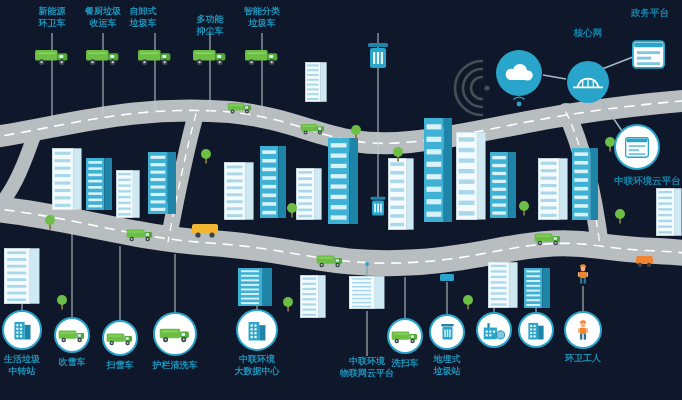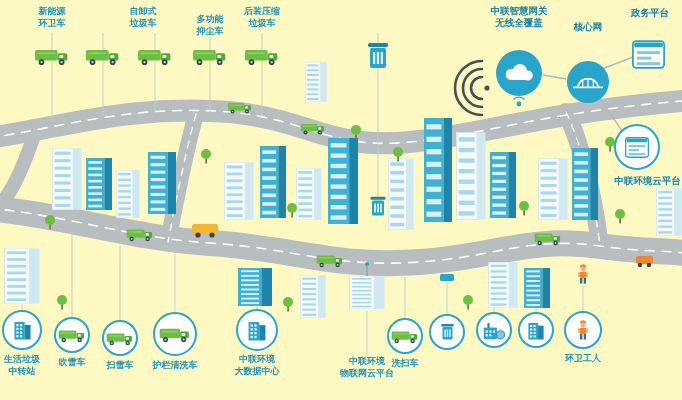--- a/index.html
+++ b/index.html
@@ -1,16 +1,16 @@
 <!DOCTYPE html>
 <html><head>
 <meta charset="utf-8">
 <style>
   html,body{margin:0;padding:0;background:#fff;}
-  .stage{position:relative;width:682px;height:400px;background:#fef9c3;overflow:hidden;
+  .stage{position:relative;width:682px;height:400px;background:#0f172a;overflow:hidden;
          font-family:"DejaVu Sans","Liberation Sans",sans-serif;}
   .scene{position:absolute;left:0;top:0;}
   .lbl{position:absolute;text-align:center;color:#1e93ba;font-size:9px;line-height:1.3;
        white-space:pre-line;font-weight:600;}
   .lbl-strong{font-weight:700;font-size:9.5px;color:#1584ad;}
   .circle{position:absolute;border:2px solid #29a5cb;border-radius:50%;background:#fff;
           display:flex;align-items:center;justify-content:center;box-sizing:border-box;}
 </style>
 </head>
 <body>
@@ -237,30 +237,30 @@
       <circle cx="588" cy="82" r="21" fill="#29a5cb"></circle>
       <use href="#sym-bridge" x="572" y="72" width="32" height="20"></use>
       <use href="#sym-browser" x="632" y="40" width="33" height="29"></use>
       <circle cx="637" cy="147" r="22" fill="#ffffff" stroke="#29a5cb" stroke-width="2"></circle>
       <use href="#sym-browser" x="625" y="137" width="24" height="21"></use>
     </g>
   </svg>
 
   <div class="lbl" style="left:17px;top:6px;width:70px">新能源
 环卫车</div>
+  <div class="lbl" style="left:68px;top:6px;width:70px">餐厨垃圾
+收运车</div>
   <div class="lbl" style="left:108px;top:6px;width:70px">自卸式
 垃圾车</div>
   <div class="lbl" style="left:175px;top:14px;width:70px">多功能
 抑尘车</div>
-  <div class="lbl" style="left:227px;top:6px;width:70px">后装压缩
+  <div class="lbl" style="left:227px;top:6px;width:70px">智能分类
 垃圾车</div>
 
-  <div class="lbl lbl-strong" style="left:474px;top:5px;width:90px">中联智慧网关
-无线全覆盖</div>
-  <div class="lbl lbl-strong" style="left:558px;top:21px;width:60px">核心网</div>
+  <div class="lbl lbl-strong" style="left:558px;top:27px;width:60px">核心网</div>
   <div class="lbl lbl-strong" style="left:618px;top:7px;width:64px">政务平台</div>
   <div class="lbl lbl-strong" style="left:592px;top:175px;width:111px">中联环境云平台</div>
 
   <div class="circle" style="left:2px;top:310px;width:40px;height:40px">
     <svg width="19" height="22" viewBox="0 0 26 30">
         <use href="#sym-building"></use>
       </svg>
   </div>
   <div class="circle" style="left:54px;top:317px;width:36px;height:36px">
     <svg width="28" height="17" viewBox="0 0 44 26">
@@ -311,15 +311,17 @@
   <div class="lbl" style="left:-18px;top:354px;width:80px">生活垃圾
 中转站</div>
   <div class="lbl" style="left:32px;top:357px;width:80px">吹雪车</div>
   <div class="lbl" style="left:80px;top:360px;width:80px">扫雪车</div>
   <div class="lbl" style="left:135px;top:360px;width:80px">护栏清洗车</div>
   <div class="lbl" style="left:217px;top:354px;width:80px">中联环境
 大数据中心</div>
   <div class="lbl" style="left:327px;top:356px;width:80px">中联环境
 物联网云平台</div>
   <div class="lbl" style="left:365px;top:358px;width:80px">洗扫车</div>
+  <div class="lbl" style="left:407px;top:354px;width:80px">地埋式
+垃圾站</div>
   <div class="lbl" style="left:543px;top:353px;width:80px">环卫工人</div>
 
 </div>
 
 </body></html>

